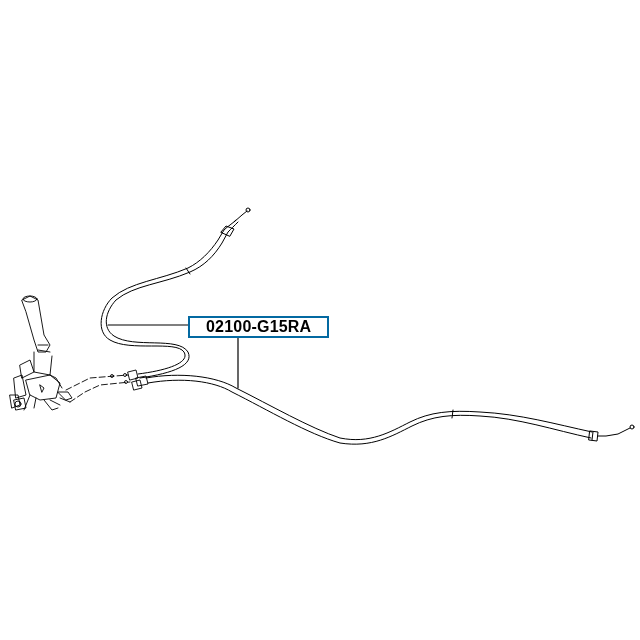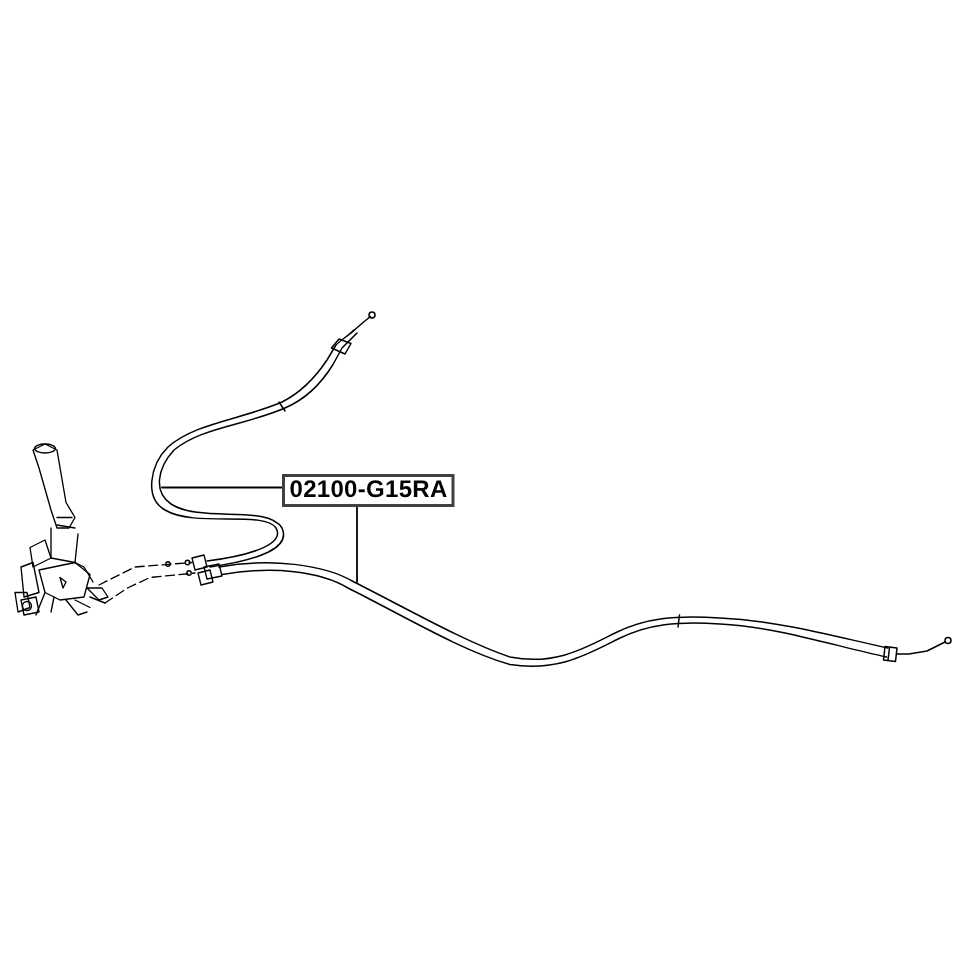--- a/index.html
+++ b/index.html
@@ -2,22 +2,22 @@
 <html><head>
   <meta charset="utf-8">
   <style>
     html, body { margin: 0; padding: 0; background: #ffffff; }
     .canvas { position: relative; width: 640px; height: 640px; background: #ffffff; overflow: hidden; }
     svg { position: absolute; left: 0; top: 0; }
     .part-label {
       position: absolute;
       left: 188px; top: 316px;
       height: 18px;
-      padding: 0 3px;
-      border: 2px solid #404040;
+      padding: 0 16px;
+      border: 2px solid #0369a1;
       background: #fff;
       font-family: "Liberation Sans", sans-serif;
       font-weight: bold;
       font-size: 16px;
       line-height: 18px;
       color: #000;
       white-space: nowrap;
       letter-spacing: 0.2px;
     }
   </style>

